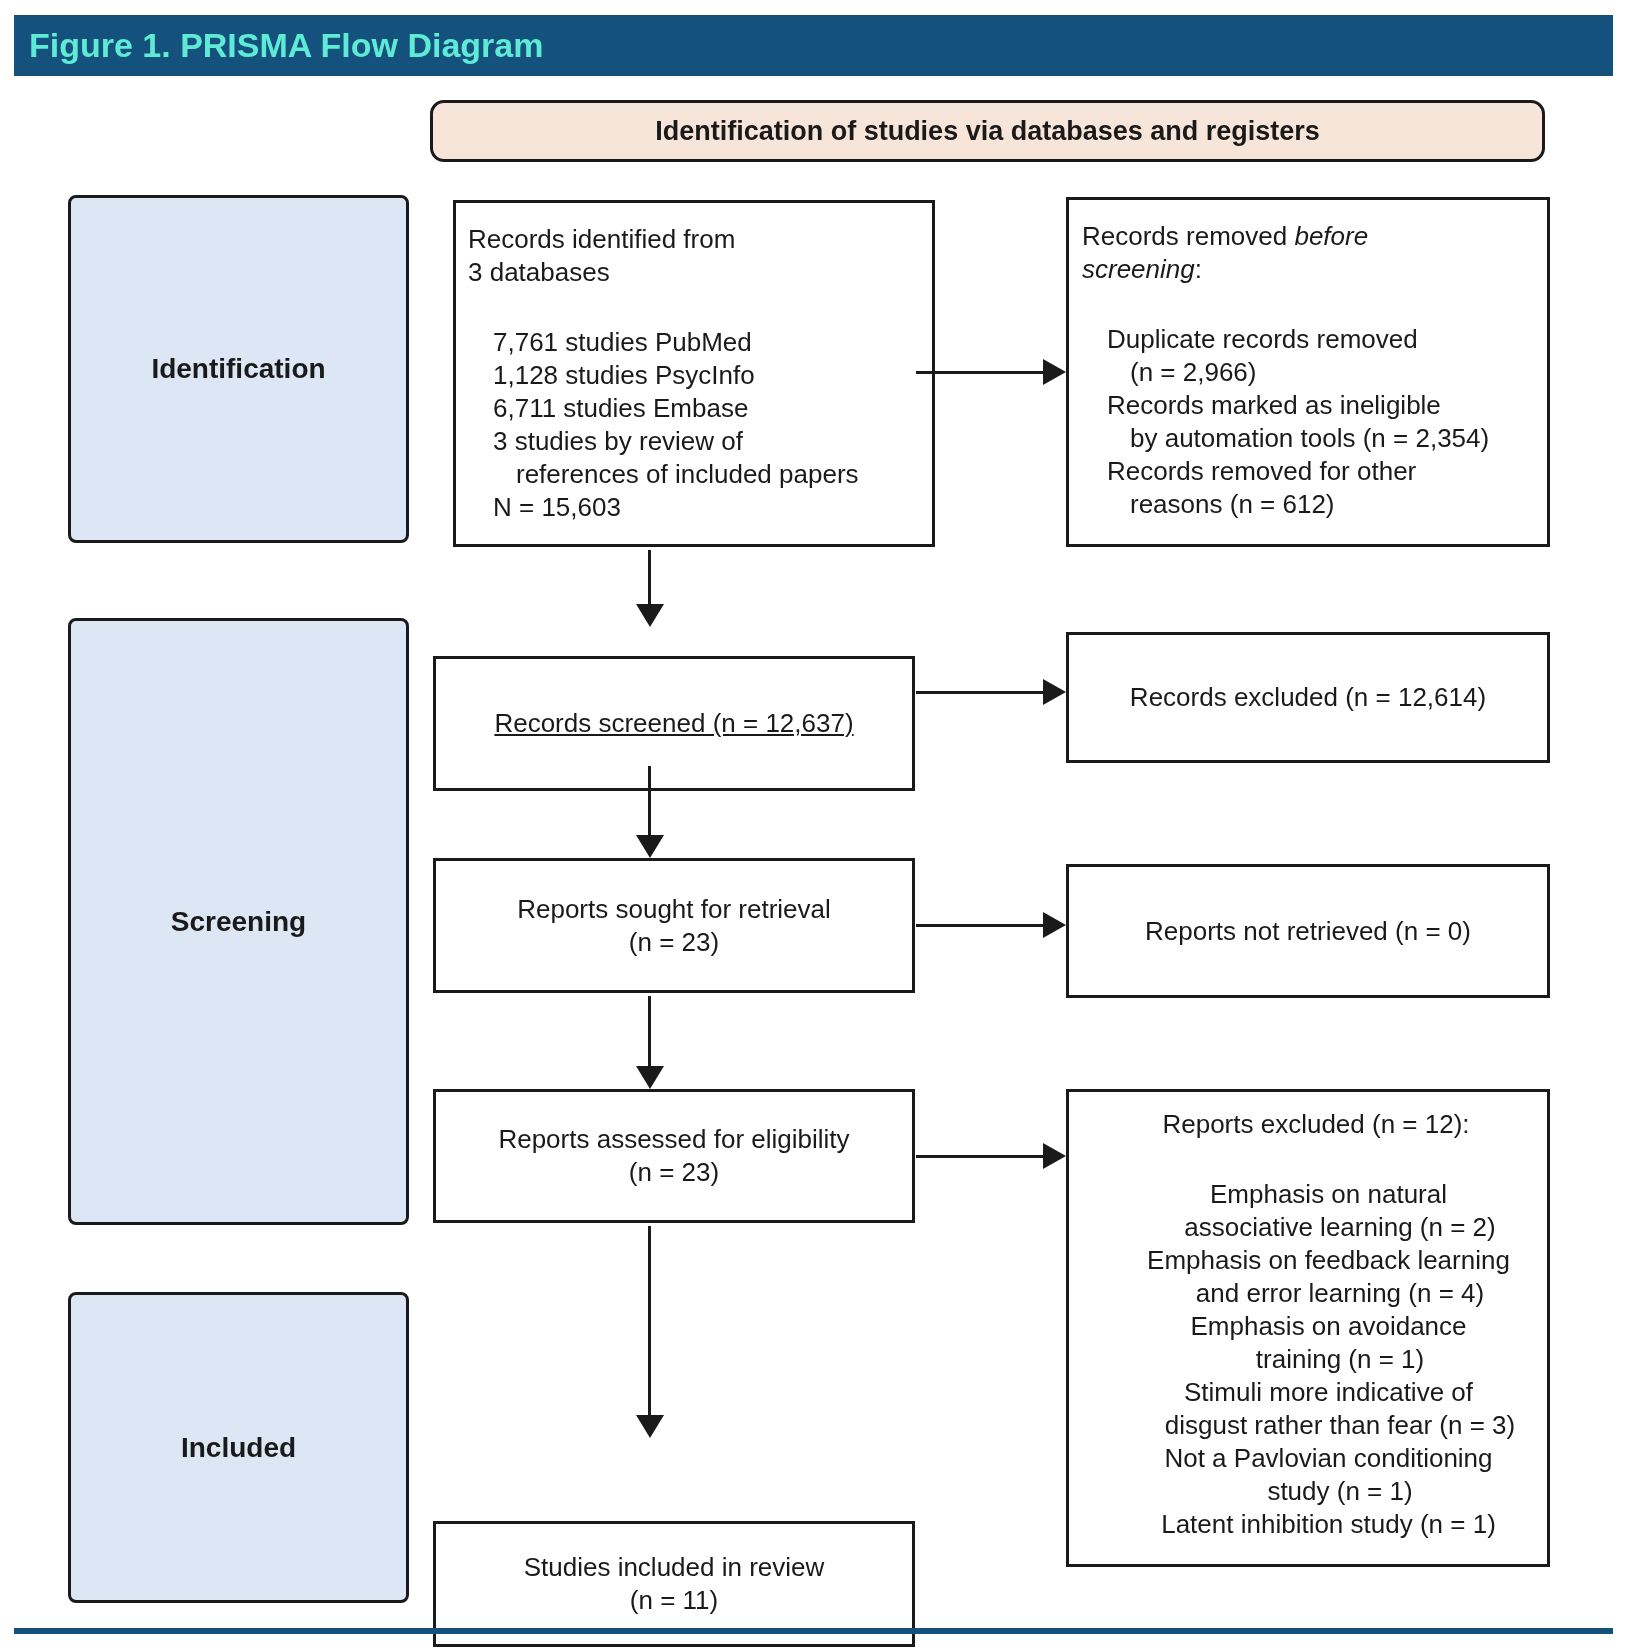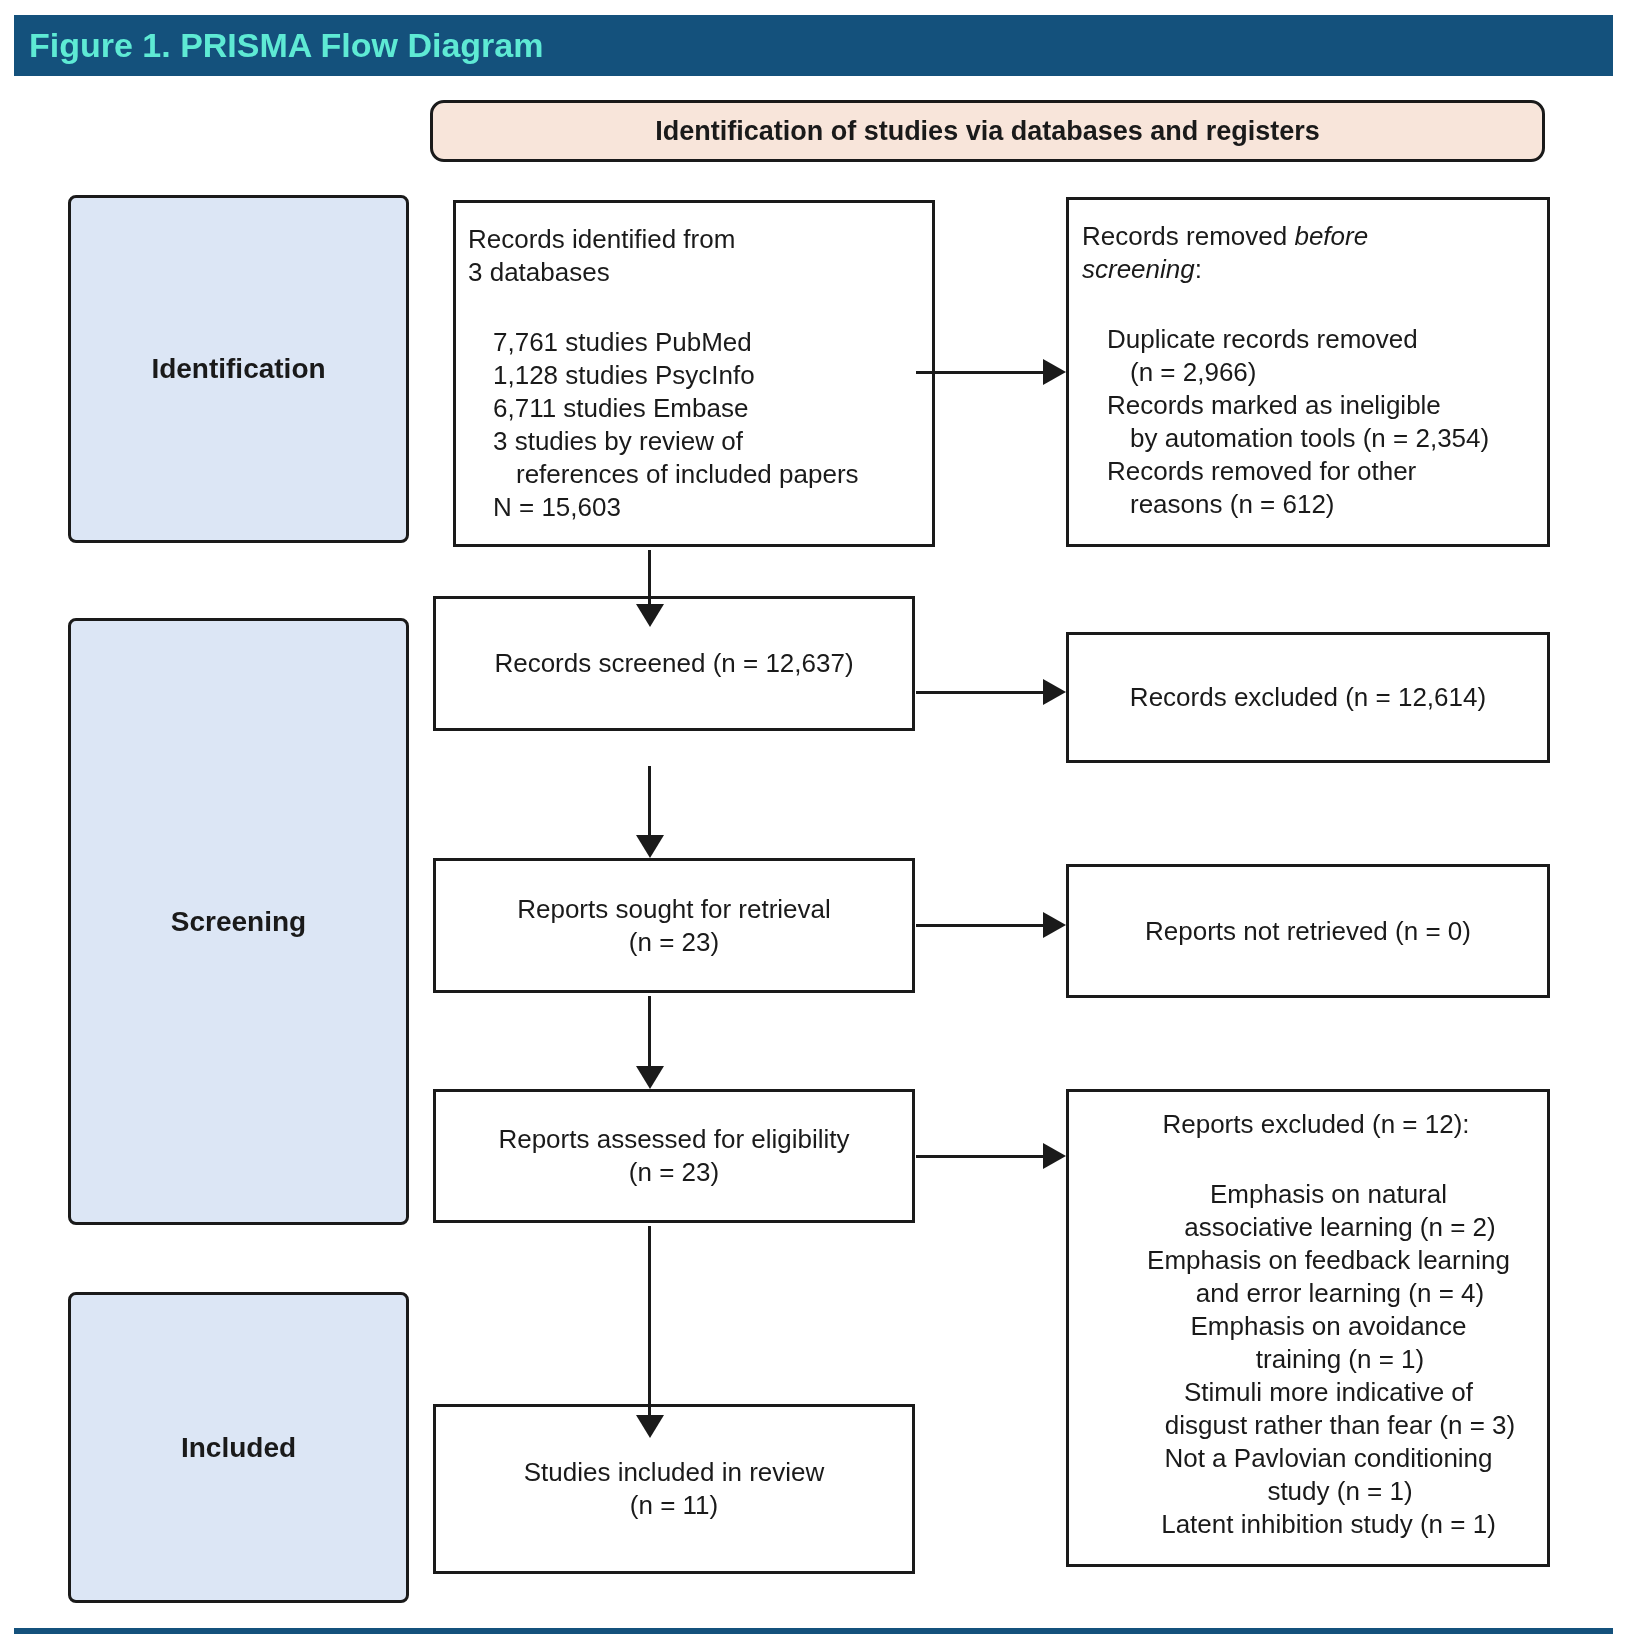--- a/index.html
+++ b/index.html
@@ -27,27 +27,27 @@
   #stage-identification{top:195px;height:348px;}
   #stage-screening{top:618px;height:607px;}
   #stage-included{top:1292px;height:311px;}
   .wbox{
     position:absolute;background:#ffffff;border:3px solid #1a1a1a;box-sizing:border-box;
     font-size:26px;line-height:33px;
   }
   .center{display:flex;flex-direction:column;align-items:center;justify-content:center;text-align:center;}
   #box-m1{left:433px;top:200px;width:482px;height:347px;padding:20px 10px 0 12px;margin-left:20px;}
   #box-r1{left:1066px;top:197px;width:484px;height:350px;padding:20px 6px 0 13px;}
-  #box-m2{left:433px;top:596px;width:482px;height:135px;}
+  #box-m2{left:433px;top:656px;width:482px;height:135px;text-decoration:underline;}
   #box-r2{left:1066px;top:632px;width:484px;height:131px;}
   #box-m3{left:433px;top:858px;width:482px;height:135px;}
   #box-r3{left:1066px;top:864px;width:484px;height:134px;}
   #box-m4{left:433px;top:1089px;width:482px;height:134px;}
   #box-r4{left:1066px;top:1089px;width:484px;height:478px;padding:16px 4px 0 20px;text-align:center;}
-  #box-m5{left:433px;top:1404px;width:482px;height:170px;text-align:right;}
+  #box-m5{left:433px;top:1521px;width:482px;height:126px;text-align:right;}
   .line{white-space:nowrap;}
   .i1{padding-left:25px;}
   .i2{padding-left:48px;}
   .blank{height:37px;}
   .it{font-style:italic;}
   .va-shaft{position:absolute;left:648px;width:3px;background:#1a1a1a;}
   .va-head{position:absolute;left:636px;width:0;height:0;
     border-left:14px solid transparent;border-right:14px solid transparent;border-top:23px solid #1a1a1a;}
   #va1-s{top:550px;height:54px;} #va1-h{top:604px;}
   #va2-s{top:766px;height:69px;} #va2-h{top:835px;}

